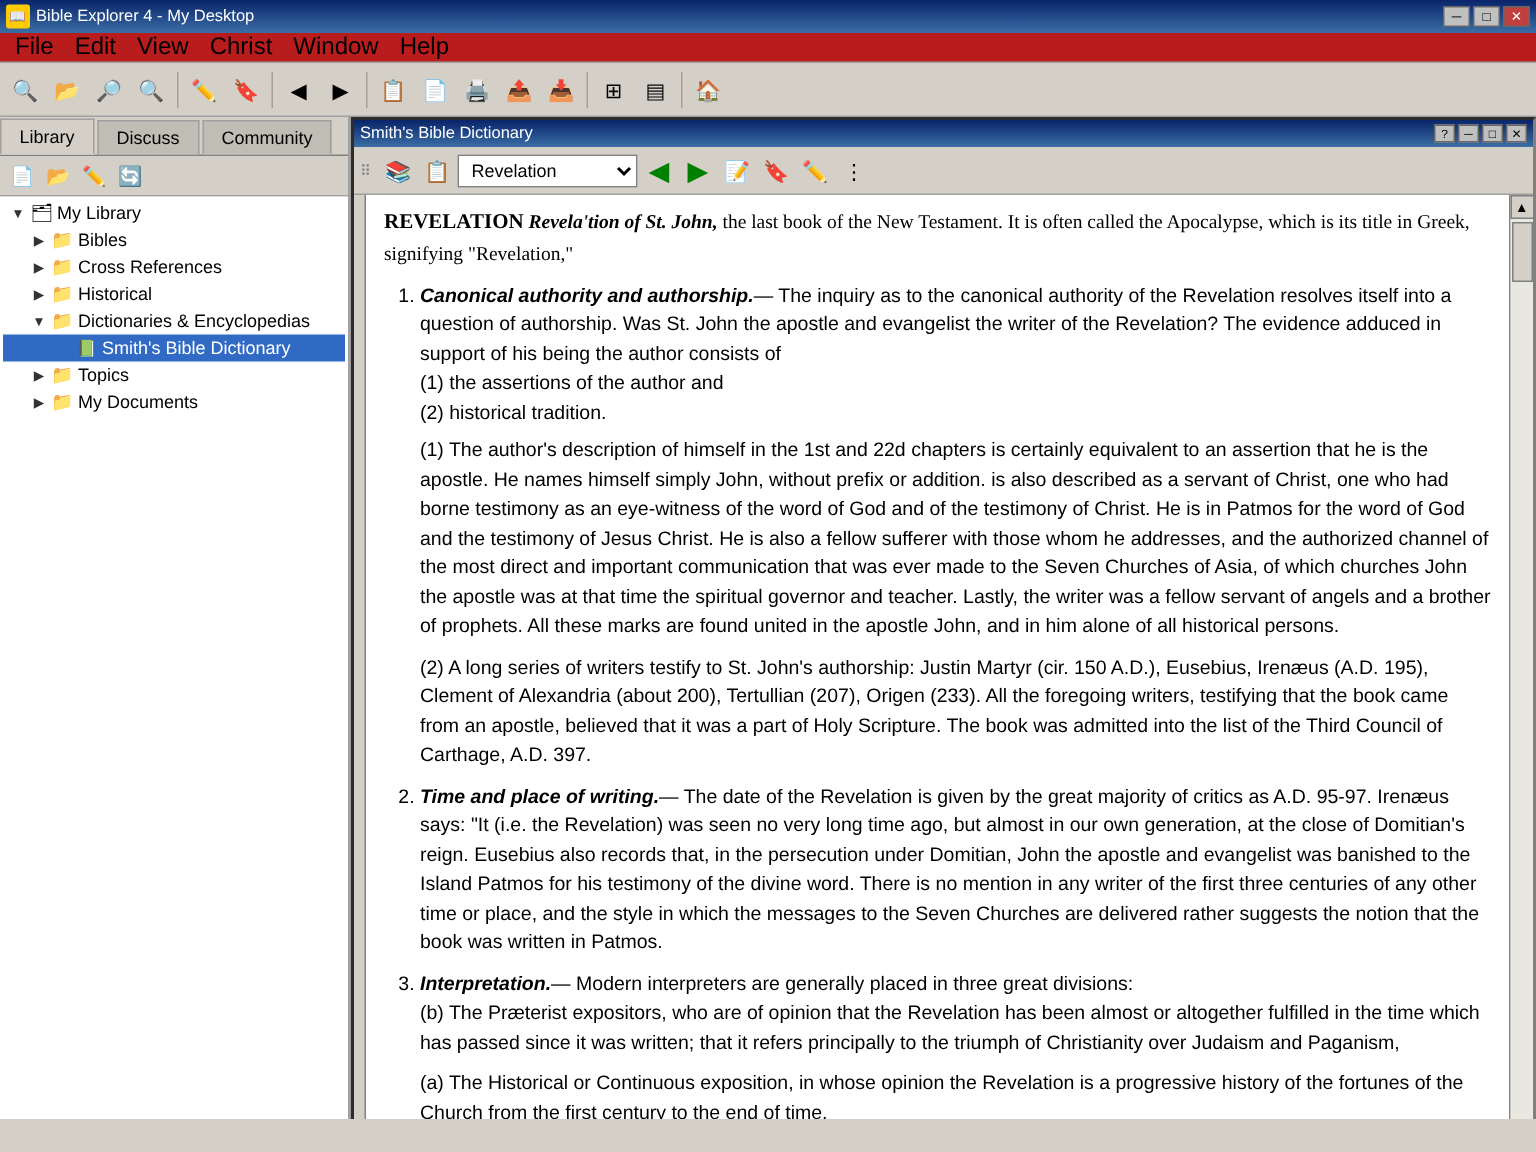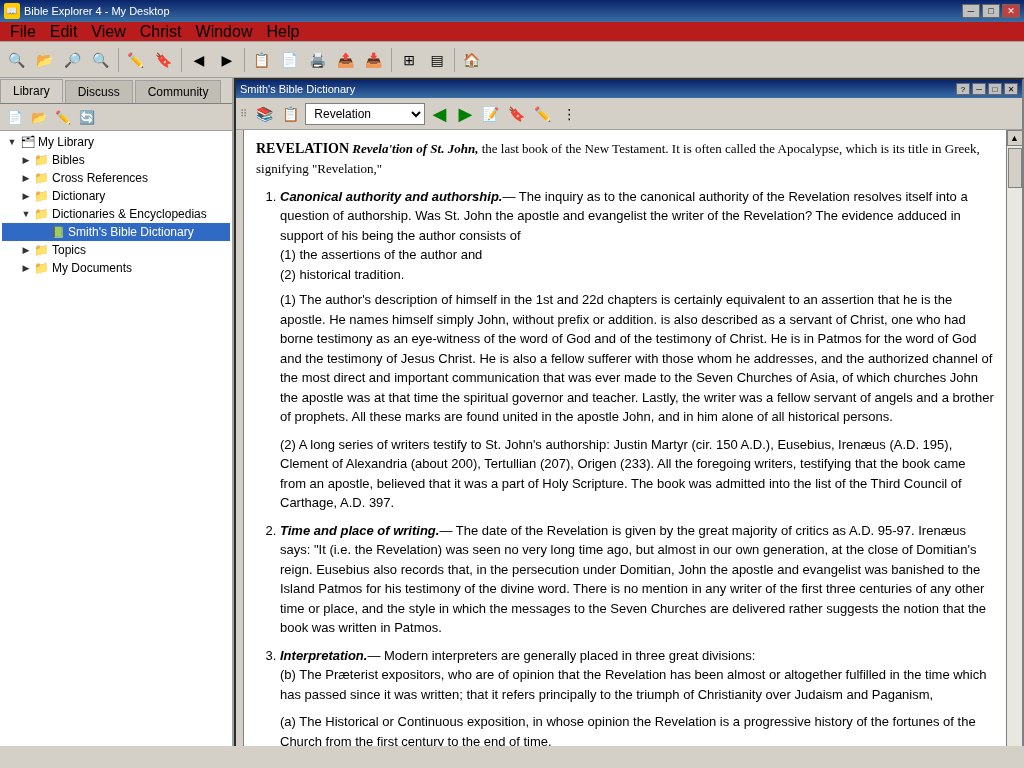--- a/index.html
+++ b/index.html
@@ -349,21 +349,21 @@
 
       <div class="tree-item indent1">
         <span class="tree-expand">▶</span>
         <span class="tree-icon folder-icon">📁</span>
         <span>Cross References</span>
       </div>
 
       <div class="tree-item indent1">
         <span class="tree-expand">▶</span>
         <span class="tree-icon folder-icon">📁</span>
-        <span>Dictionary</span>
+        <span>Historical</span>
       </div>
 
       <div class="tree-item indent1">
         <span class="tree-expand">▼</span>
         <span class="tree-icon folder-icon">📁</span>
         <span>Dictionaries &amp; Encyclopedias</span>
       </div>
 
       <div class="tree-item indent2 selected">
         <span class="tree-expand"> </span>

